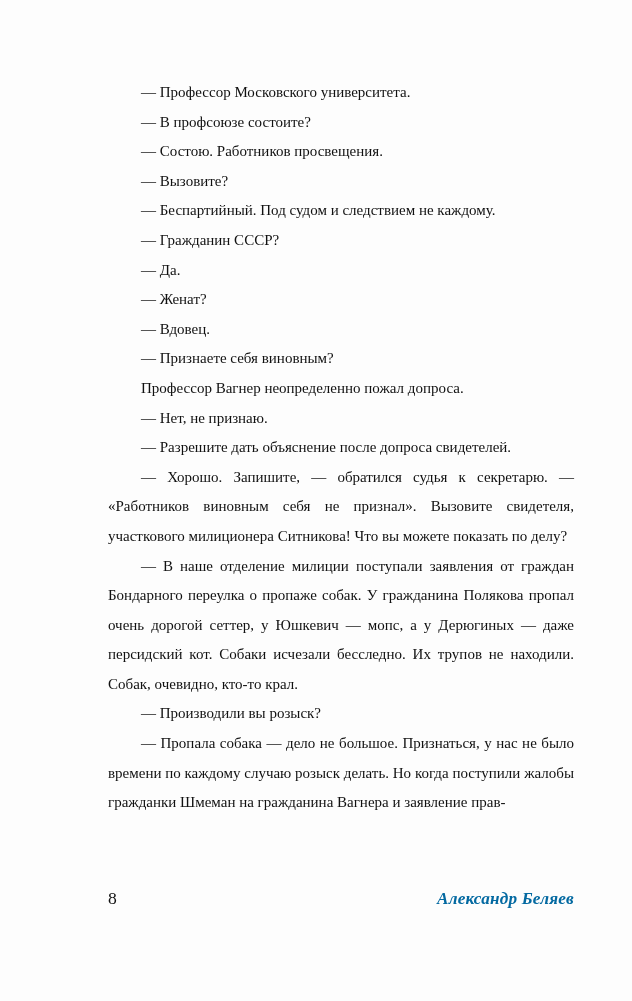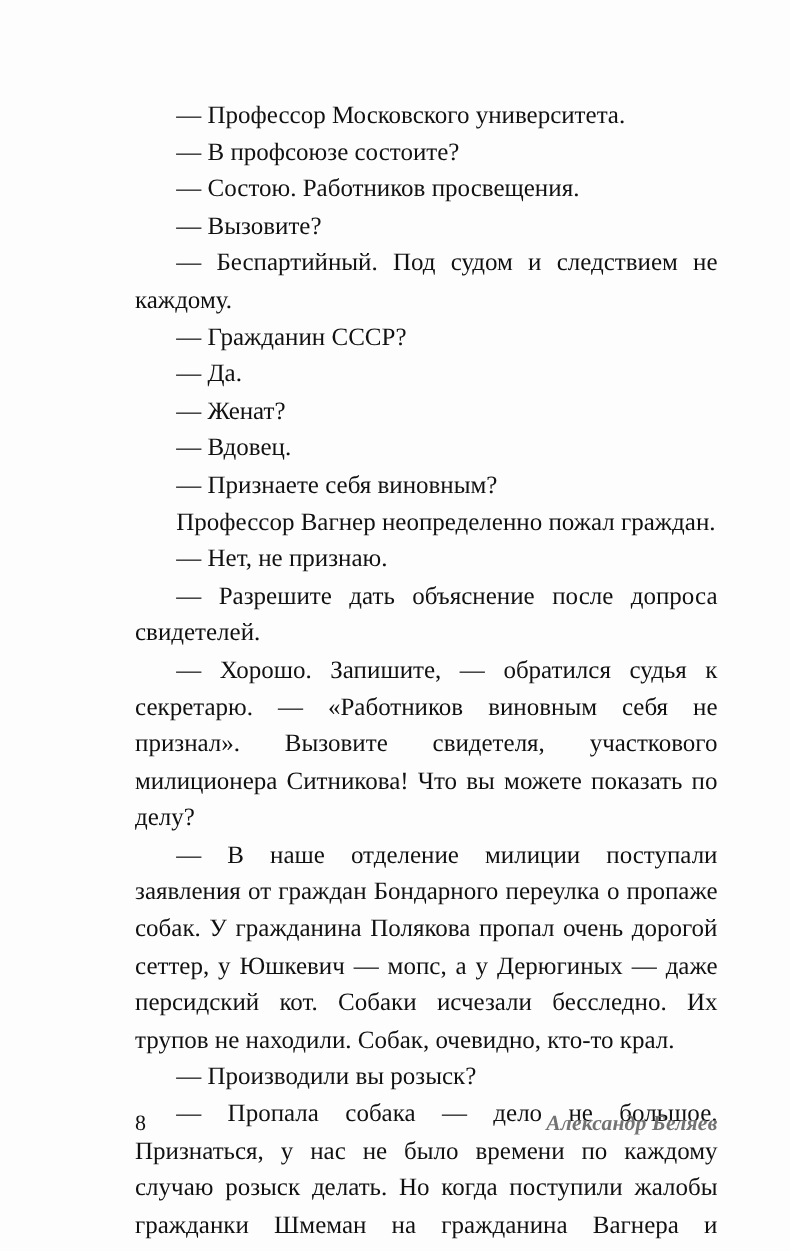--- a/index.html
+++ b/index.html
@@ -24,21 +24,21 @@
     background: #fdfdfd;
   }
   .text-block {
     position: absolute;
     left: 108px;
     top: 78px;
     width: 466px;
   }
   .para {
     margin: 0;
-    font-size: 20px;
+    font-size: 15px;
     line-height: 29.6px;
     text-align: justify;
     text-justify: inter-word;
     text-indent: 33px;
     hyphens: manual;
   }
   .para.dialogue {
     text-indent: 33px;
   }
   .footer {
@@ -54,41 +54,41 @@
   .folio {
     font-size: 17.6px;
     line-height: 28px;
     color: #111111;
   }
   .running-title {
     font-size: 17.2px;
     line-height: 28px;
     font-style: italic;
     font-weight: bold;
-    color: #737373;
+    color: #0369a1;
     letter-spacing: 0.2px;
   }
 </style>
 </head>
 <body>
 
 <div class="page">
 
   <div class="text-block">
     <p class="para dialogue">— Профессор Московского университета.</p>
     <p class="para dialogue">— В профсоюзе состоите?</p>
     <p class="para dialogue">— Состою. Работников просвещения.</p>
     <p class="para dialogue">— Вызовите?</p>
     <p class="para dialogue">— Беспартийный. Под судом и следствием не каждому.</p>
     <p class="para dialogue">— Гражданин СССР?</p>
     <p class="para dialogue">— Да.</p>
     <p class="para dialogue">— Женат?</p>
     <p class="para dialogue">— Вдовец.</p>
     <p class="para dialogue">— Признаете себя виновным?</p>
-    <p class="para">Профессор Вагнер неопределенно пожал граждан.</p>
+    <p class="para">Профессор Вагнер неопределенно пожал допроса.</p>
     <p class="para dialogue">— Нет, не признаю.</p>
     <p class="para dialogue">— Разрешите дать объяснение после допроса свидетелей.</p>
     <p class="para dialogue">— Хорошо. Запишите, — обратился судья к секретарю. — «Работников виновным себя не признал». Вызовите свидетеля, участкового милиционера Ситникова! Что вы можете показать по делу?</p>
     <p class="para dialogue">— В наше отделение милиции поступали заявления от граждан Бондарного переулка о пропаже собак. У гражданина Полякова пропал очень дорогой сеттер, у Юшкевич — мопс, а у Дерюгиных — даже персидский кот. Собаки исчезали бесследно. Их трупов не находили. Собак, очевидно, кто-то крал.</p>
     <p class="para dialogue">— Производили вы розыск?</p>
     <p class="para dialogue">— Пропала собака — дело не большое. Признаться, у нас не было времени по каждому случаю розыск делать. Но когда поступили жалобы гражданки Шмеман на гражданина Вагнера и заявление прав-</p>
   </div>
 
   <div class="footer">
     <span class="folio">8</span>

